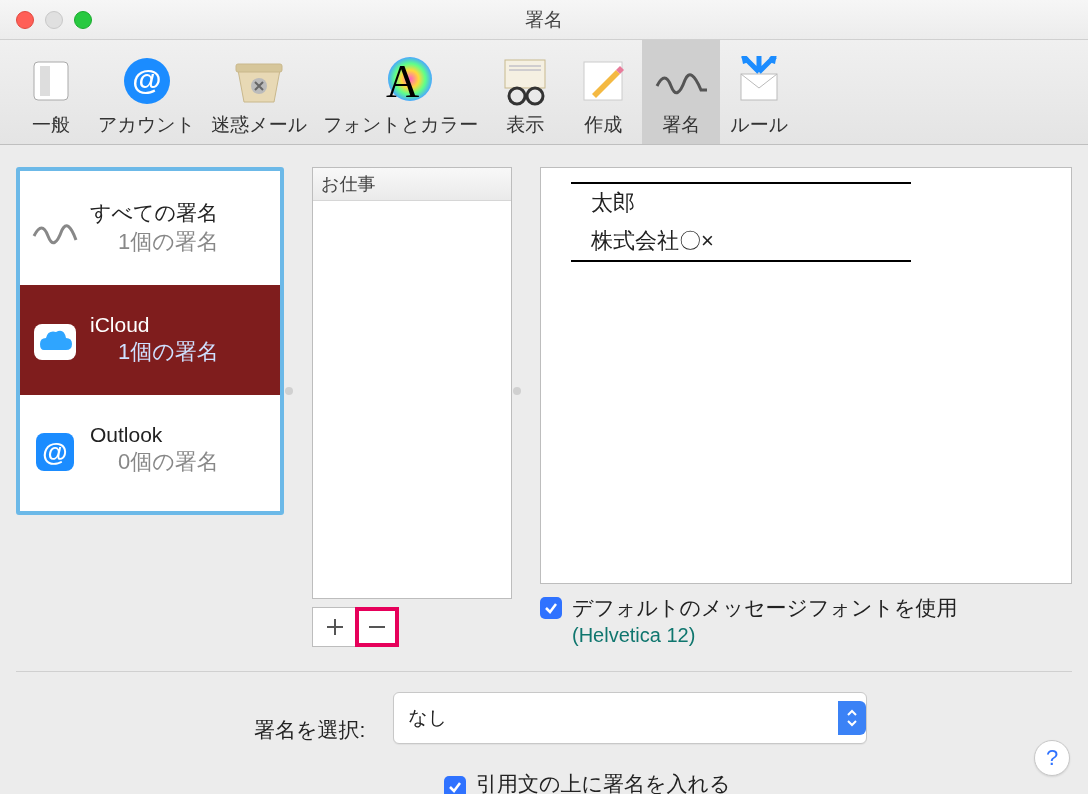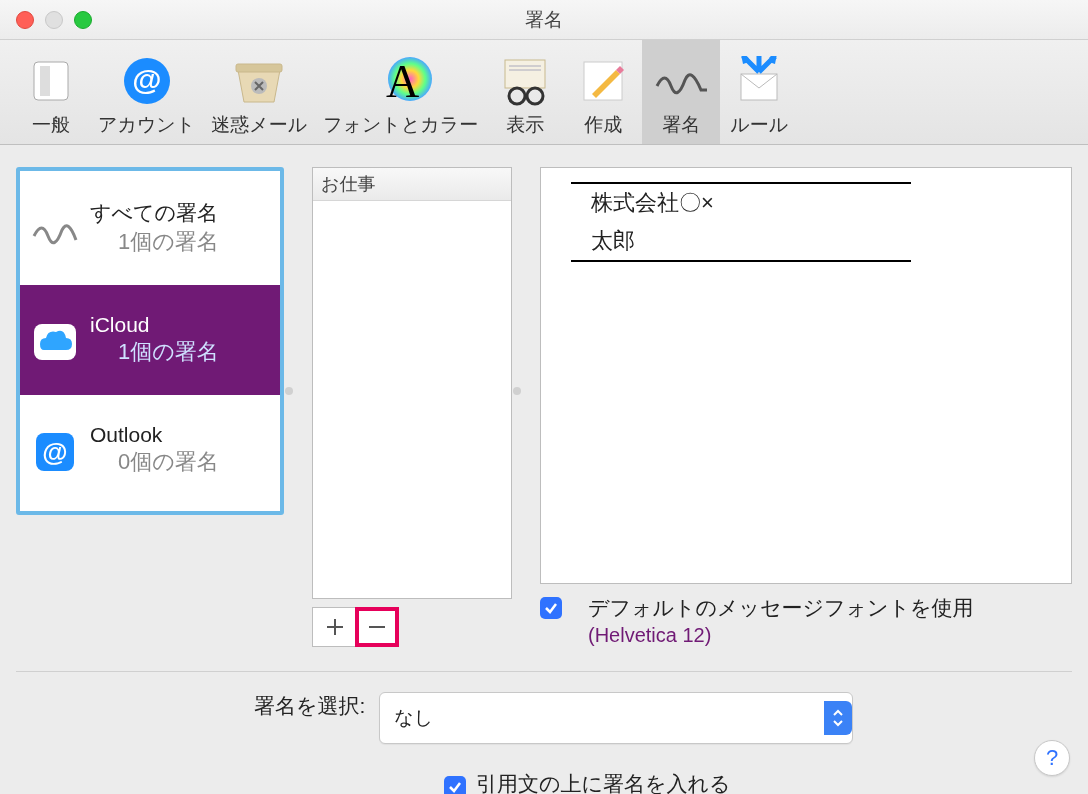--- a/index.html
+++ b/index.html
@@ -47,21 +47,21 @@
   .cols { display: flex; gap: 14px; }
   .sidebar {
     width: 268px; height: 348px;
     background: #fff; border: 4px solid #6cb9e8; border-radius: 3px;
     overflow: hidden;
   }
   .acct { display: flex; align-items: flex-end; gap: 10px; padding: 28px 10px; }
   .acct .ic { width: 50px; height: 50px; display:flex; align-items:center; justify-content:center; }
   .acct .txt .t { font-size: 21px; }
   .acct .txt .s { font-size: 22px; color: #888; margin-left: 28px; }
-  .acct.selected { background: #701a75; color: #fff; }
+  .acct.selected { background: #7f1d1d; color: #fff; }
   .acct.selected .txt .s { color: #cfe0ff; }
   .midcol { width: 200px; display:flex; flex-direction:column; }
   .siglist {
     flex: none; height: 432px;
     background: #fff; border: 1px solid #bdbdbd;
   }
   .siglist .hdr {
     background: linear-gradient(#f8f8f8,#eaeaea);
     border-bottom: 1px solid #d6d6d6;
     padding: 4px 8px; font-size: 18px; color: #444;
@@ -73,30 +73,30 @@
   }
   .pmbtn:first-child { border-right:none; }
   .pm .hl { border: 4px solid #e6005a; margin-left:-1px;}
   .preview {
     flex: 1; height: 348px; min-width: 0;
     background: #fff; border: 1px solid #bdbdbd;
     padding: 14px 30px;
   }
   .hr { border-top: 2px solid #000; width: 340px; }
   .ptxt { font-size: 22px; padding: 4px 0 4px 20px; }
-  .below-preview { margin-top: 10px; display:flex; align-items:flex-start; gap:26px; }
+  .below-preview { margin-top: 10px; display:flex; align-items:flex-start; gap:10px; }
   .checkbox {
     width: 22px; height: 22px; background:#2f72ff; border-radius:5px;
     display:flex; align-items:center; justify-content:center; flex:none; margin-top:3px;
   }
   .checkbox svg { display:block; }
   .fontline .l { font-size: 21px; }
-  .fontline .s { font-size: 20px; color:#701a75; margin-top:2px; }
+  .fontline .s { font-size: 20px; color:#0f766e; margin-top:2px; }
   .separator { border-top:1px solid #d0d0d0; margin: 24px 0 20px 0; }
-  .row-choose { display:flex; align-items:flex-start; gap: 14px; margin-left: 238px; }
+  .row-choose { display:flex; align-items:flex-end; gap: 28px; margin-left: 238px; }
   .row-choose .lab { font-size: 21px; }
   .select {
     width: 474px; height: 52px; background:#fff; border:1px solid #c8c8c8; border-radius:6px;
     display:flex; align-items:center; justify-content:space-between; padding: 0 0 0 14px;
     box-shadow: 0 1px 1px rgba(0,0,0,0.05);
   }
   .select .arrws {
     width: 28px; height: 34px; background:#3b82f6; border-radius: 0 6px 6px 0;
     display:flex; flex-direction:column; align-items:center; justify-content:center; gap:2px;
   }
@@ -278,22 +278,22 @@
       </div>
     </div>
 
     <div style="position:relative;width:0">
         <div class="handle" style="position:absolute;left:-10px;top:200px"></div>
       </div>
 
     <div style="flex:1;display:flex;flex-direction:column">
       <div class="preview">
         <div class="hr"></div>
+        <div class="ptxt">太郎</div>
         <div class="ptxt">株式会社〇×</div>
-        <div class="ptxt">太郎</div>
         <div class="hr"></div>
       </div>
       <div class="below-preview">
         <div class="checkbox">
           <svg width="16" height="16" viewBox="0 0 16 16">
               <path d="M3 8 L7 12 L13 4" stroke="#fff" stroke-width="2.5" fill="none"></path>
             </svg>
         </div>
         <div class="fontline">
           <div class="l">デフォルトのメッセージフォントを使用</div>

